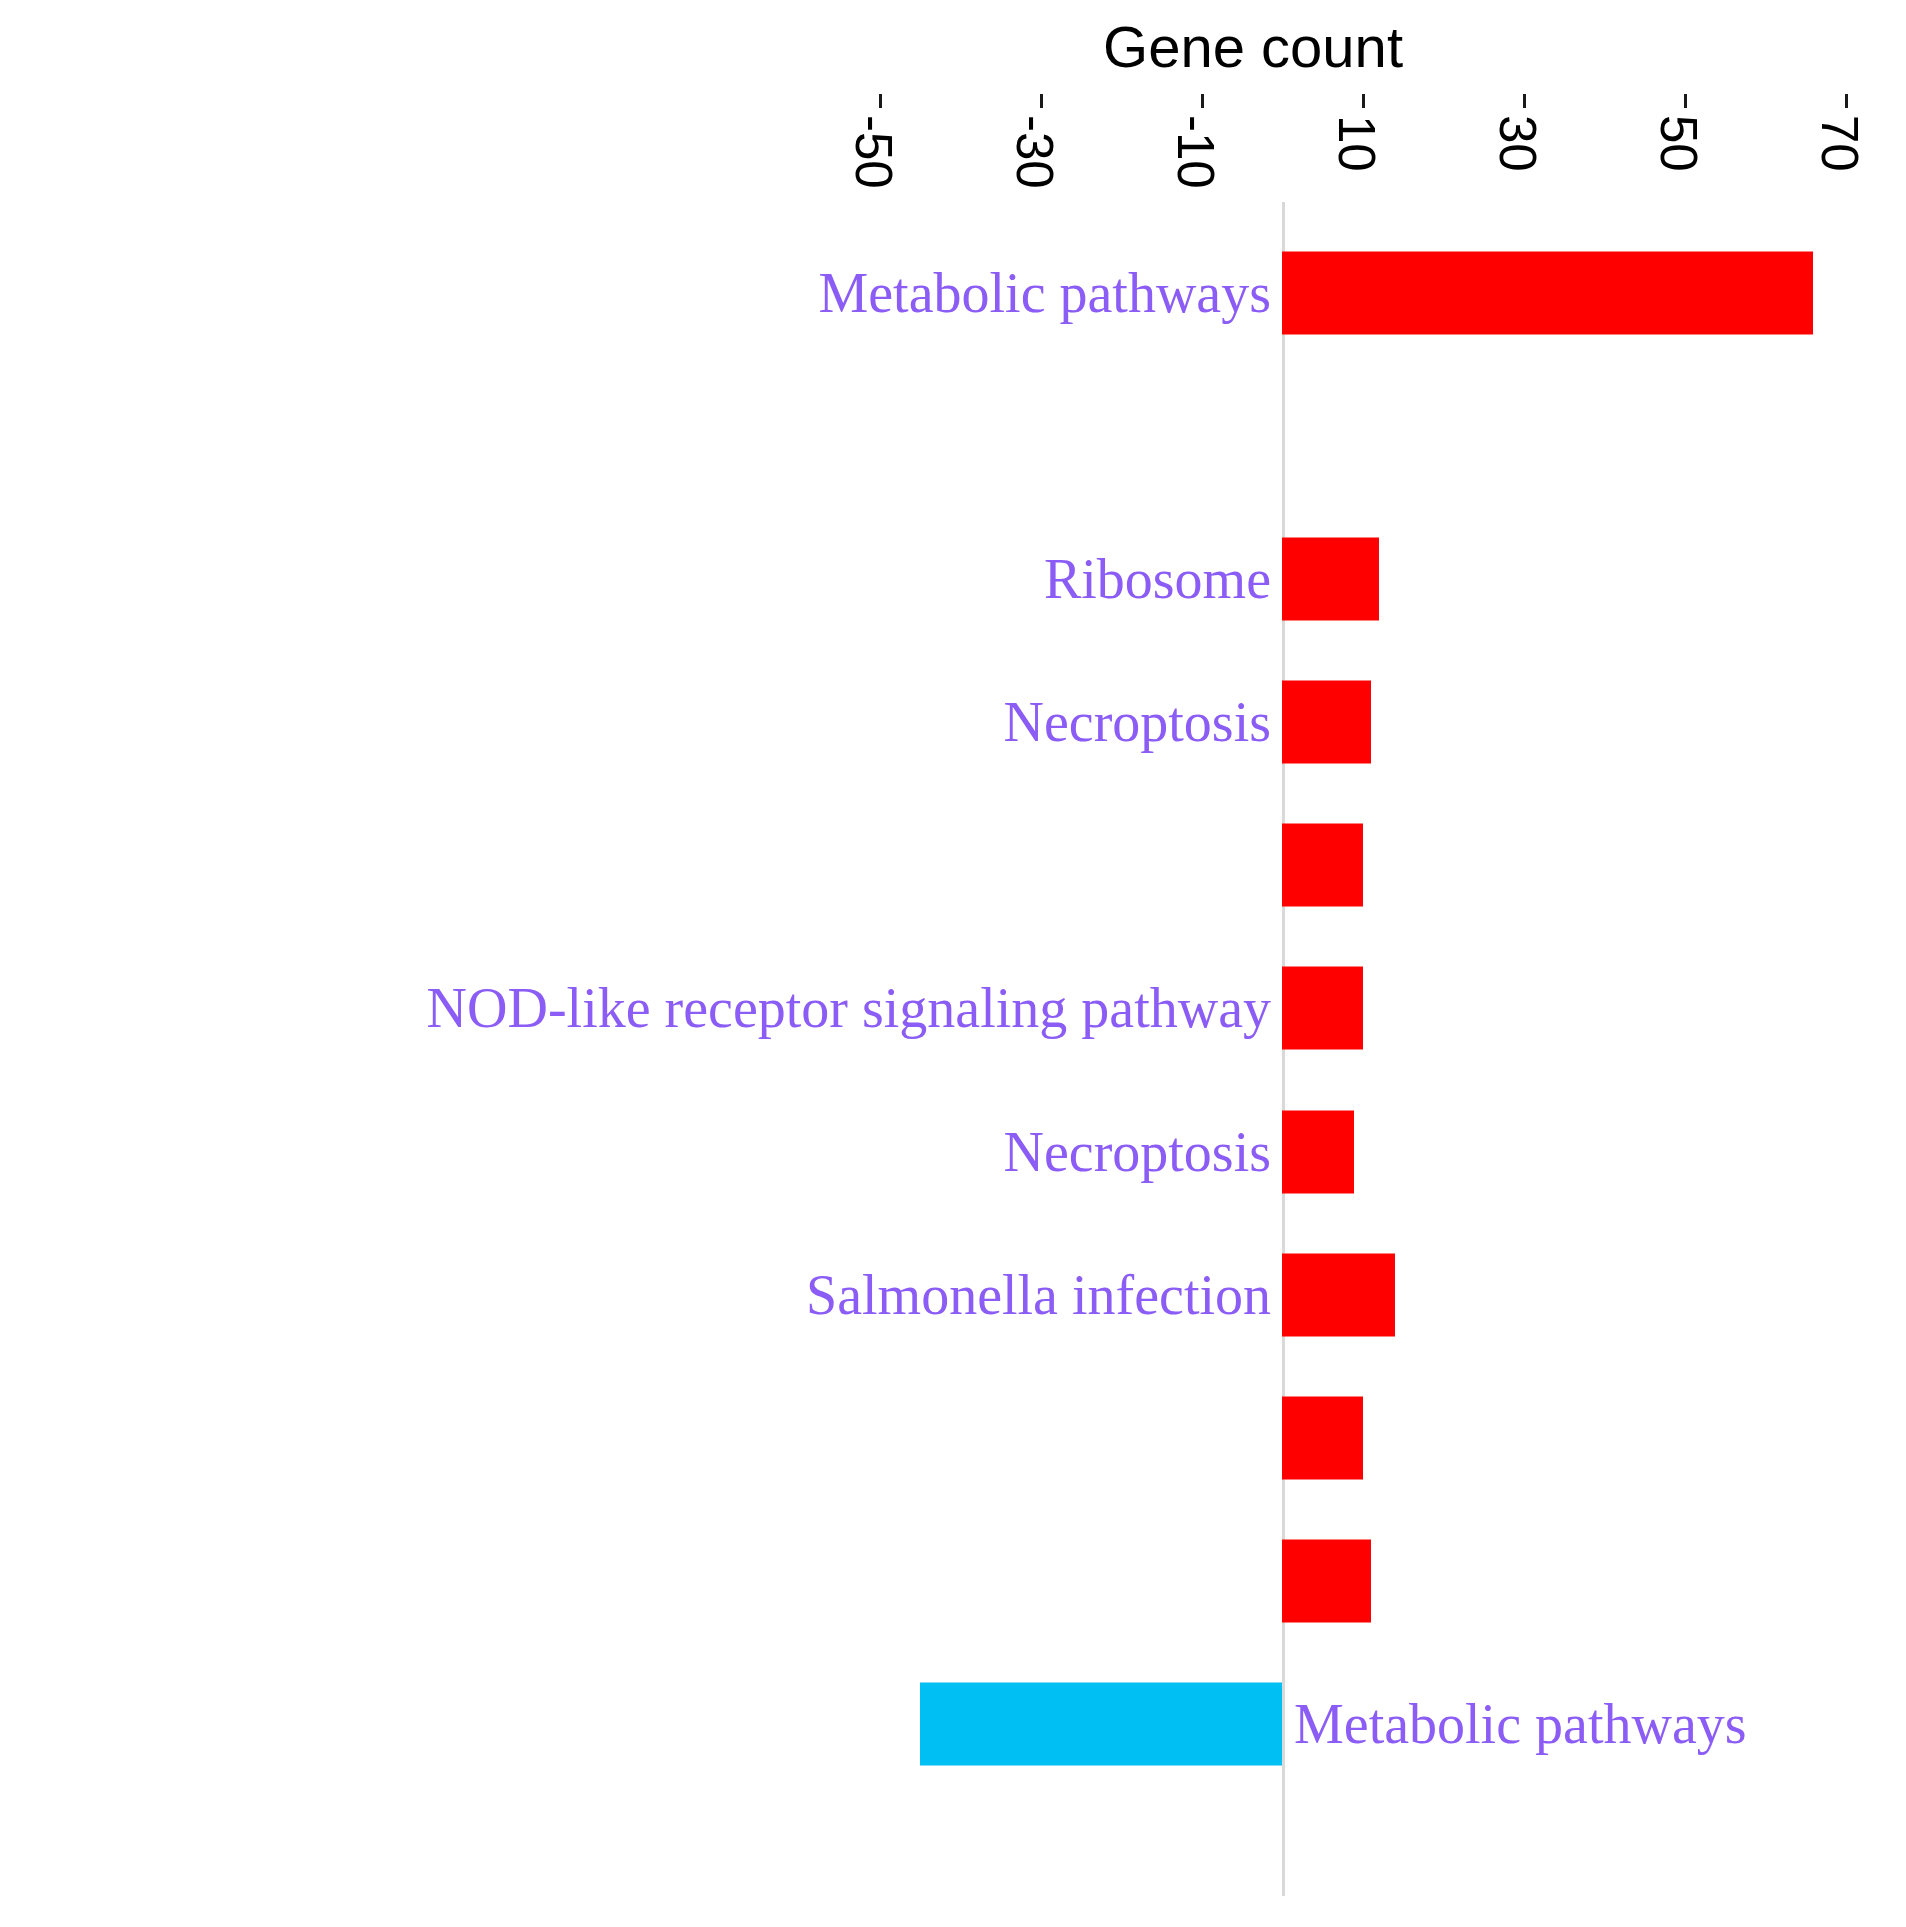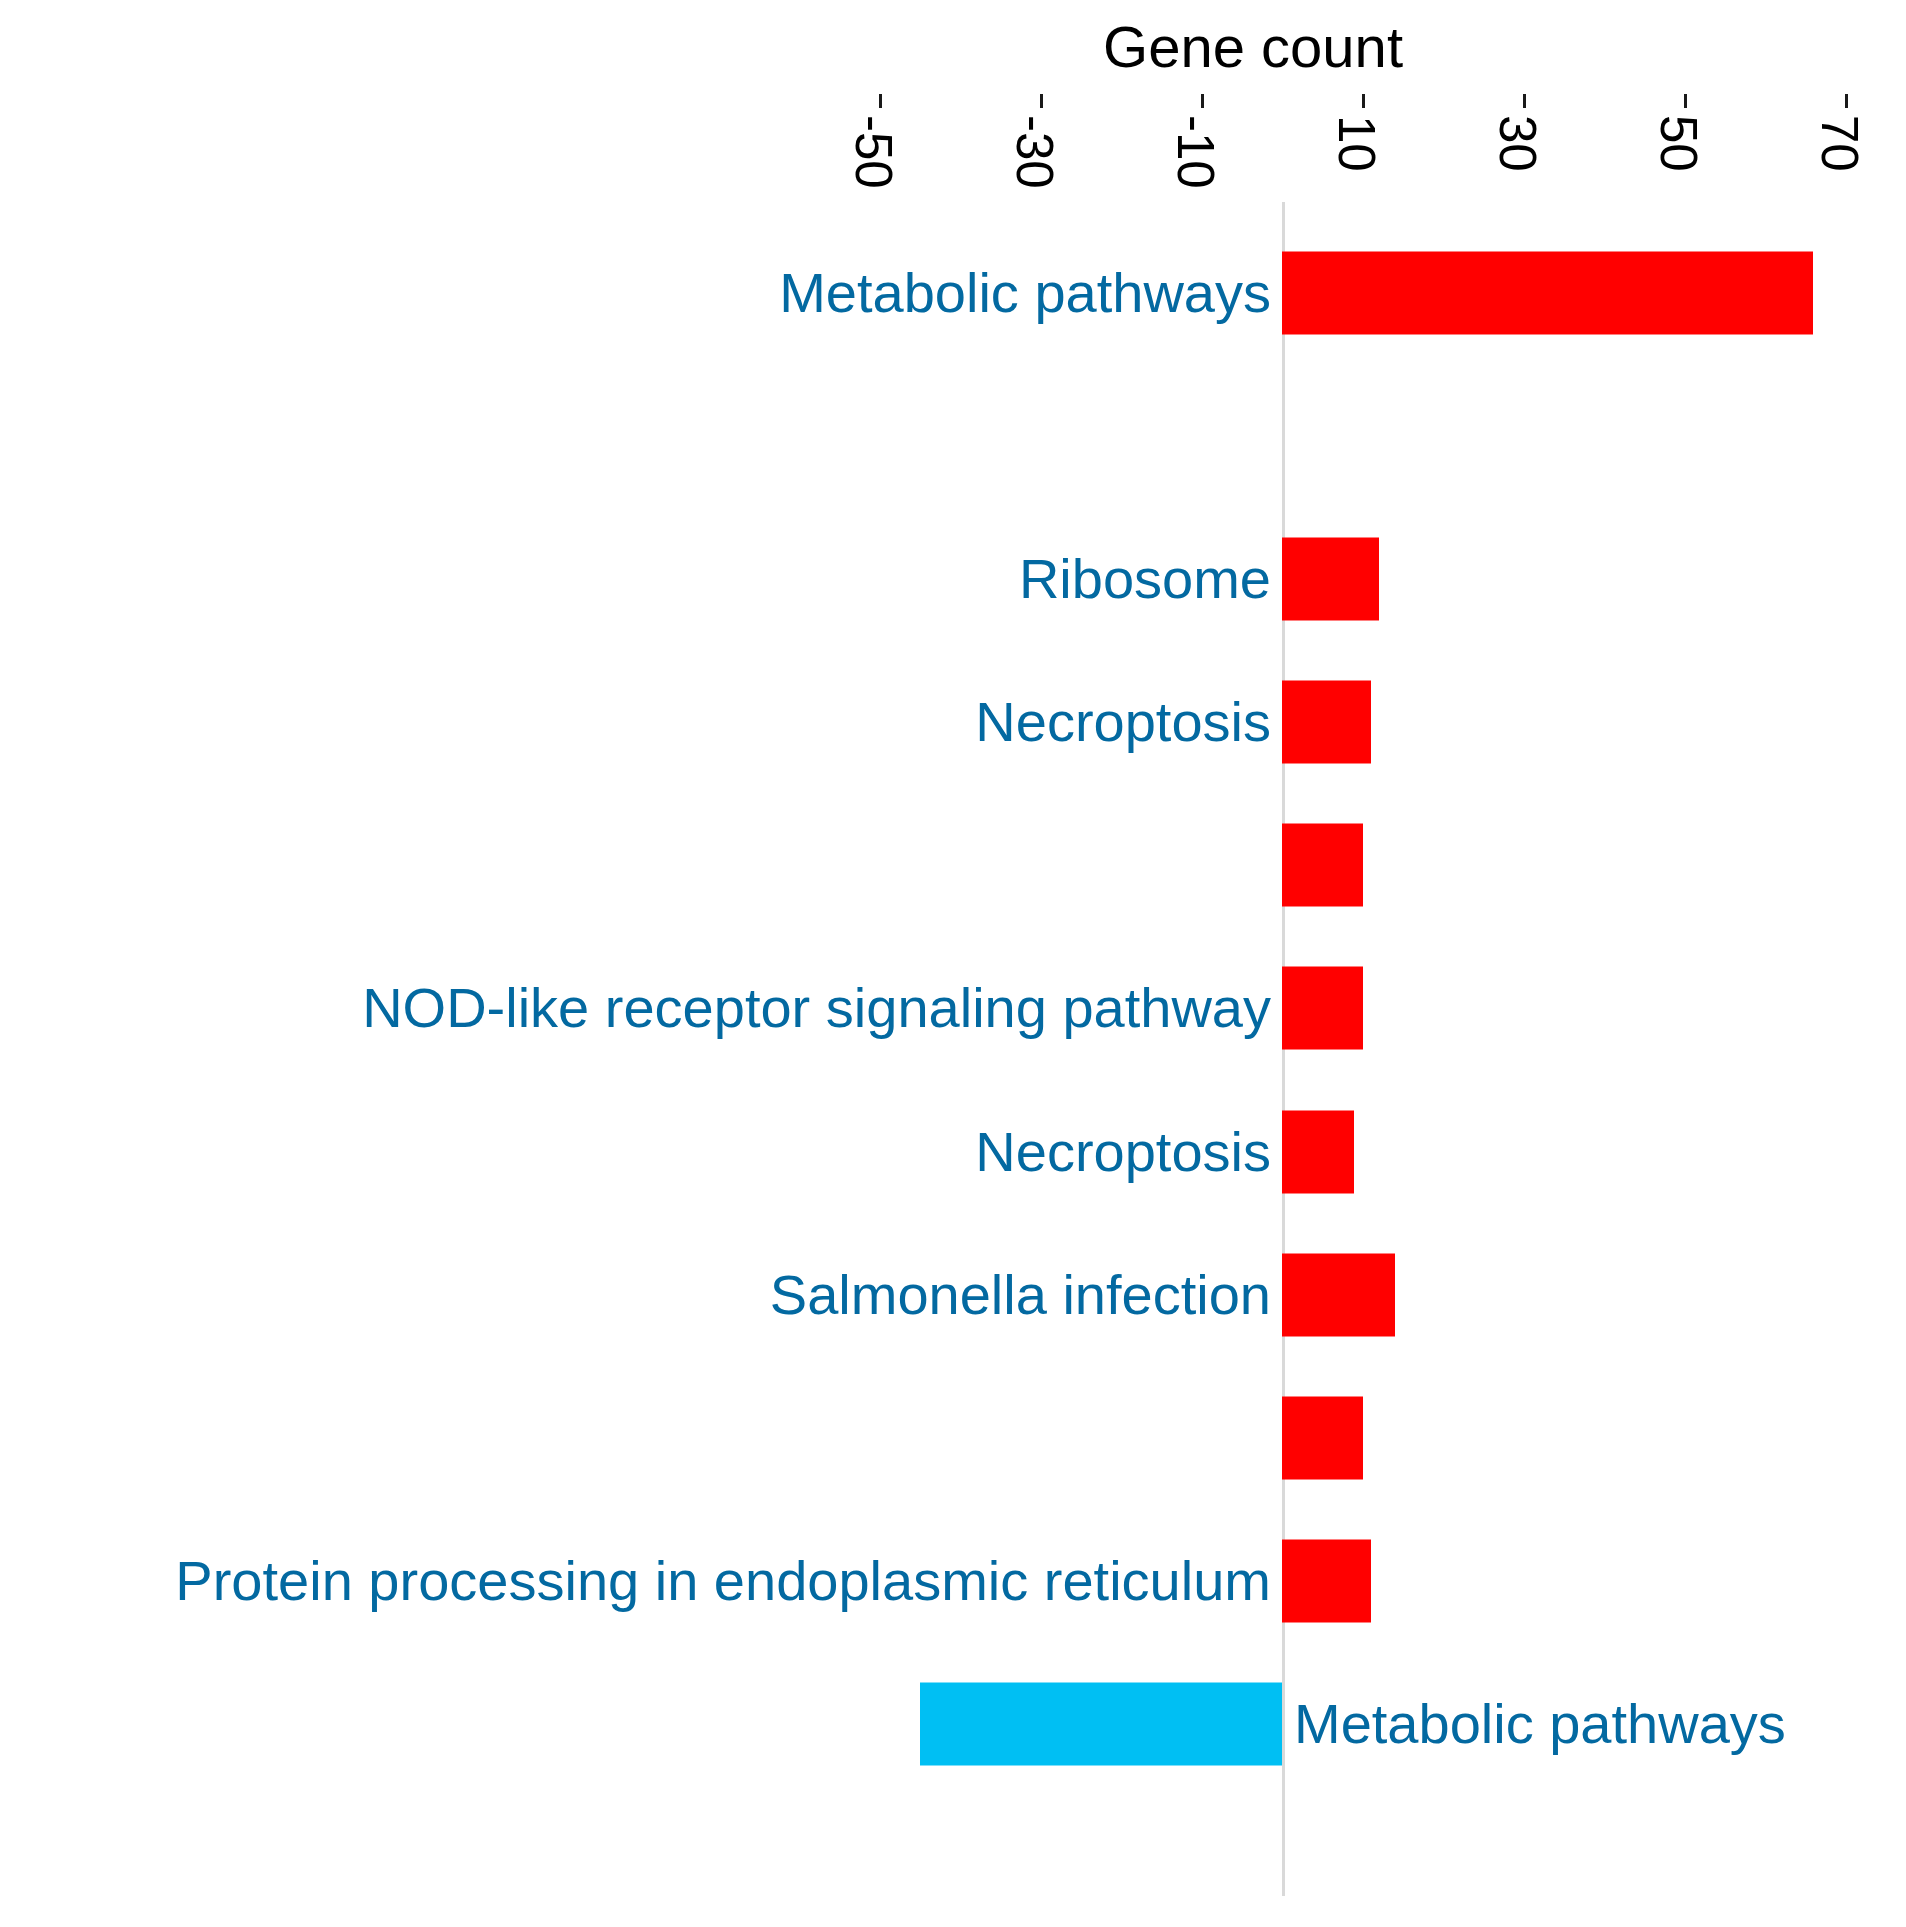--- a/index.html
+++ b/index.html
@@ -79,22 +79,23 @@
     left: 0;
     width: 1907px;
     height: 143px;
   }
   .row-label {
     position: absolute;
     top: 50%;
     transform: translateY(-50%);
     font-size: 56px;
     line-height: 1;
-    color: #0369a1;
+    color: #8b5cf6;
     white-space: nowrap;
+    font-family: Liberation Serif, serif;
   }
   .row-label.left {
     text-align: right;
   }
   .row-label.right {
     text-align: left;
   }
   .bar {
     position: absolute;
     top: 50%;
@@ -155,21 +156,20 @@
       </div>
       <div class="row" style="top: 1021px;">
         <div class="bar up" style="left: 1282px; width: 113px;"></div>
         <div class="row-label left" style="left: 0px; width: 1271px;">Salmonella infection</div>
       </div>
       <div class="row" style="top: 1164px;">
         <div class="bar up" style="left: 1282px; width: 81px;"></div>
       </div>
       <div class="row" style="top: 1307px;">
         <div class="bar up" style="left: 1282px; width: 89px;"></div>
-        <div class="row-label left" style="left: 0px; width: 1271px;">Protein processing in endoplasmic reticulum</div>
       </div>
       <div class="row" style="top: 1450px;">
         <div class="bar down" style="left: 920px; width: 362px;"></div>
         <div class="row-label right" style="left: 1294px; width: 613px;">Metabolic pathways</div>
       </div>
     </div>
 
 </div>
 
 

